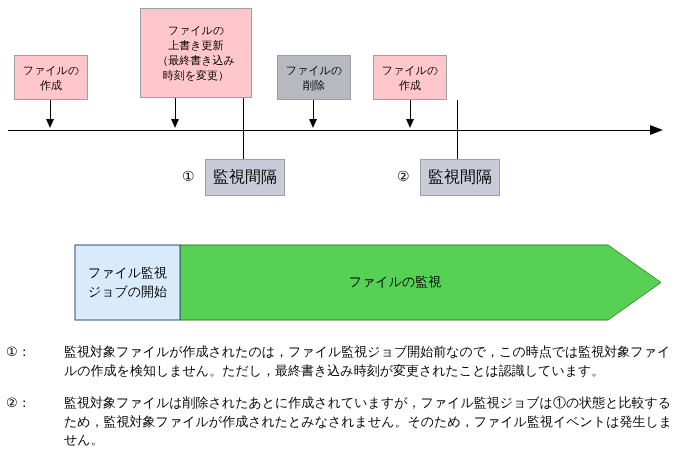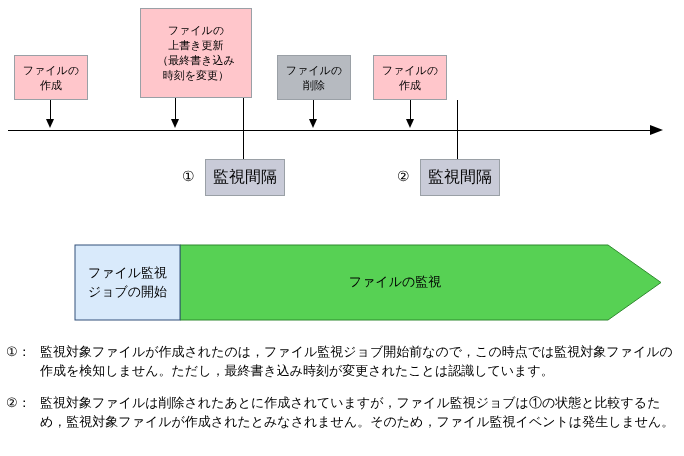--- a/index.html
+++ b/index.html
@@ -59,21 +59,21 @@
   .notes {
     position: absolute;
     display: flex;
     flex-direction: column;
     gap: 13px;
     font-size: 13px;
     line-height: 1.45;
   }
   .note { display: flex; }
   .note-marker { flex: 0 0 34px; width: 34px; }
-  .note-text { flex: 1; }
+  .note-text { flex: 1; margin-left: 24px; }
 </style>
 </head>
 <body>
 
 <div class="canvas">
 
   <svg class="gfx" width="684" height="456" viewBox="0 0 684 456">
 
     <line class="axis-line" x1="8" y1="130" x2="652" y2="130"></line>
     <polygon class="axis-fill" points="650,125 663,130 650,135"></polygon>

